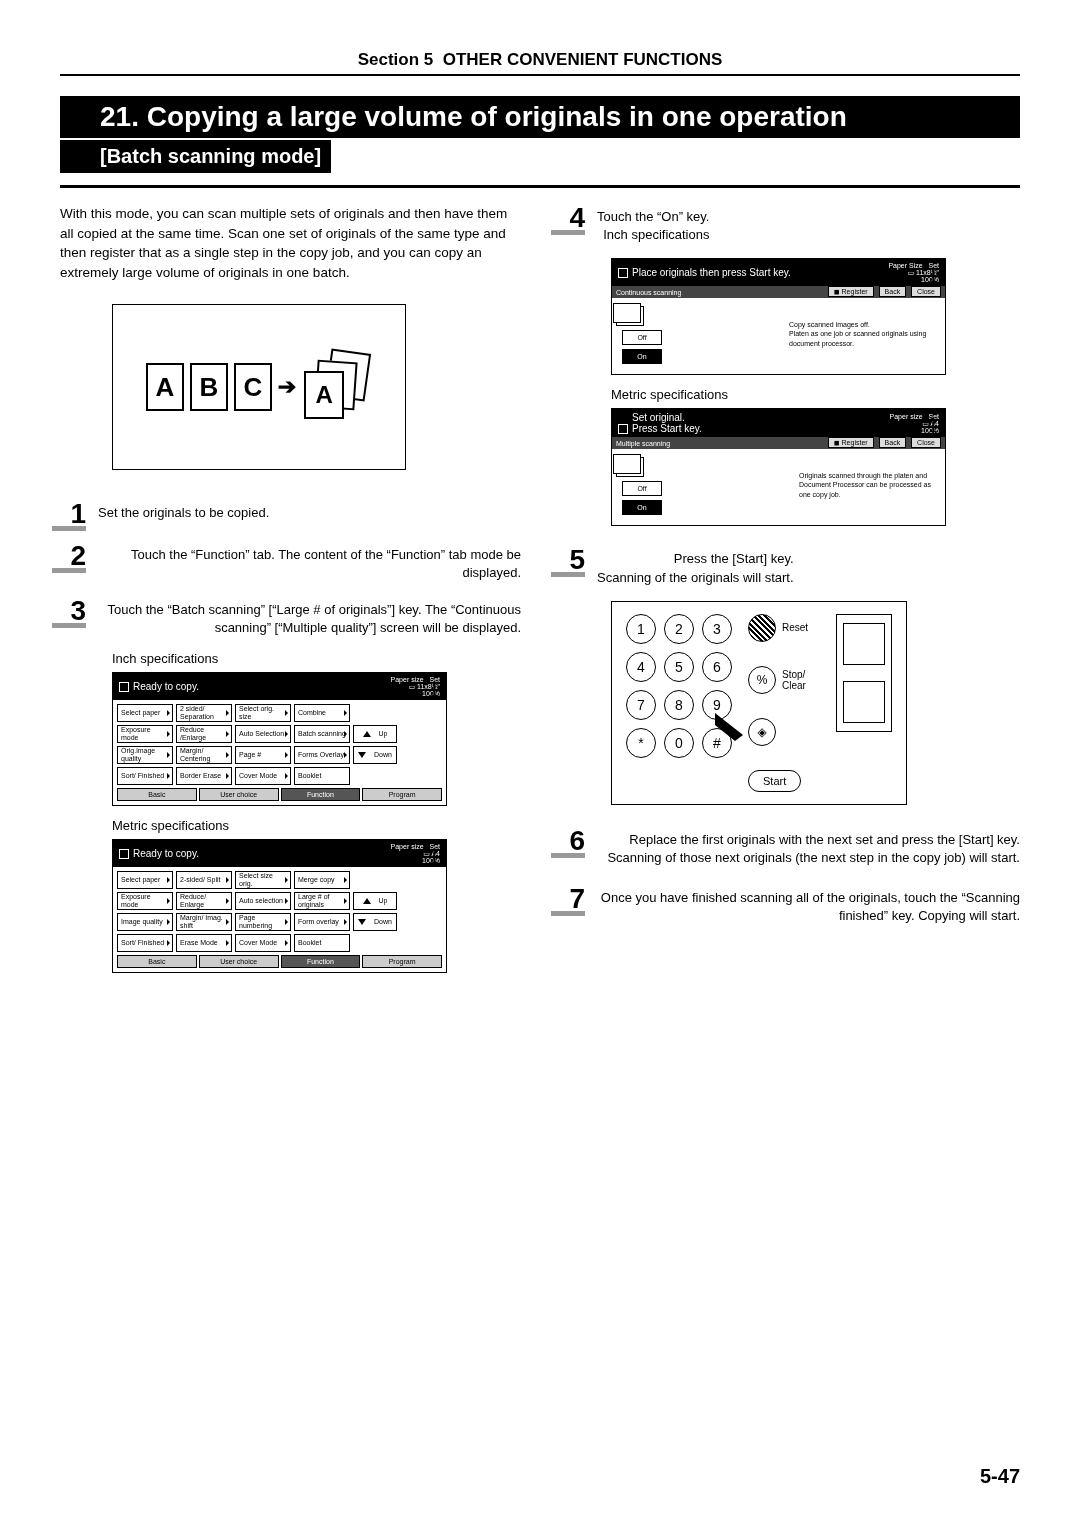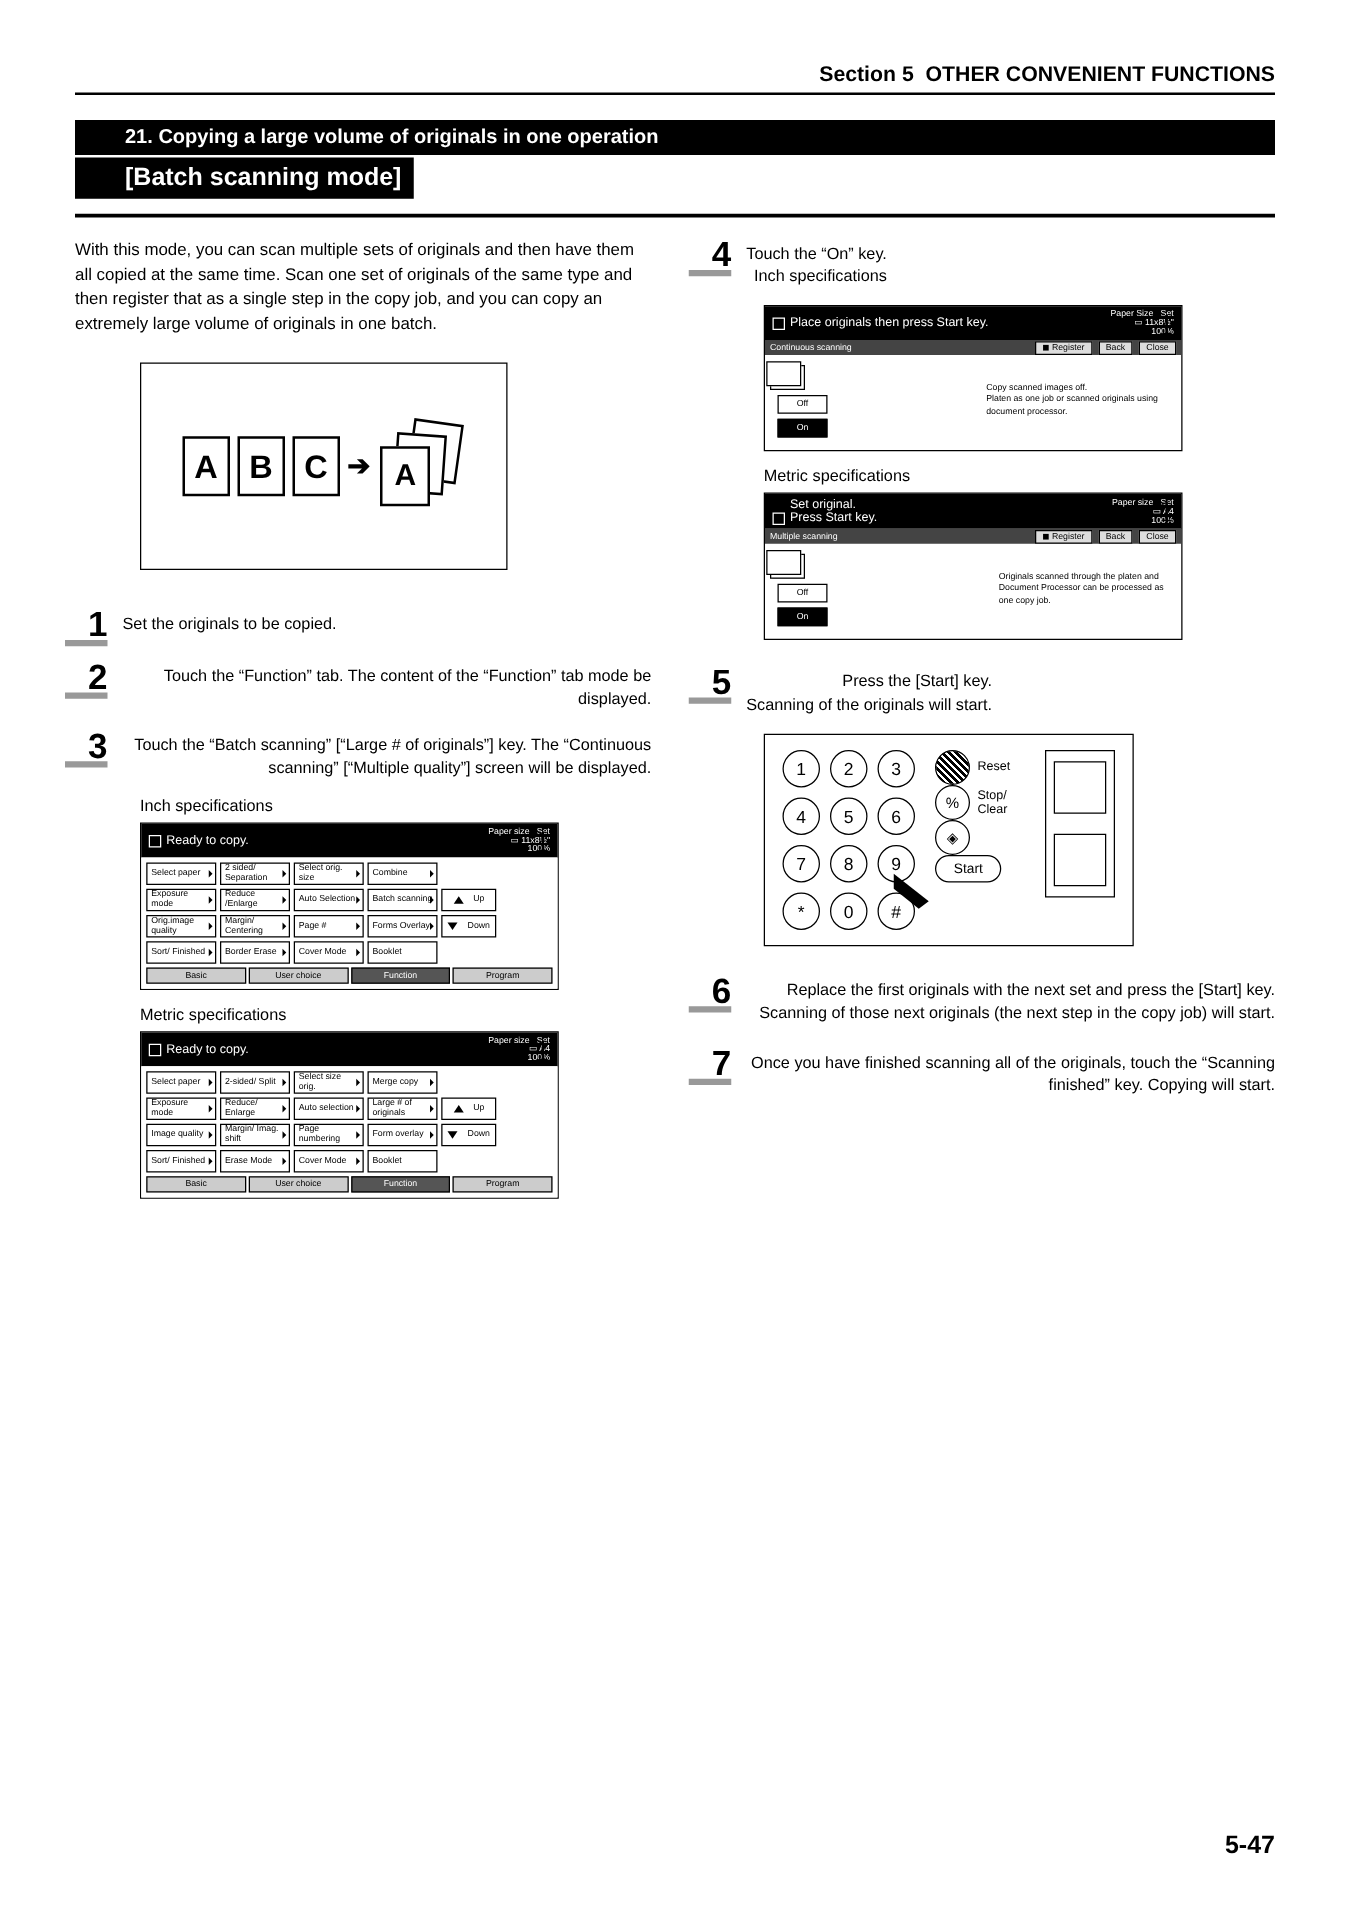--- a/index.html
+++ b/index.html
@@ -8,35 +8,35 @@
     background: #fff;
     width: 1080px;
     height: 1528px;
     position: relative;
     overflow: hidden;
   }
   .page {
     padding: 50px 60px 40px 60px;
   }
   .section-header {
-    text-align: right;
+    text-align: center;
     font-weight: bold;
     font-size: 17px;
     border-bottom: 2px solid #000;
     padding-bottom: 4px;
     margin-bottom: 20px;
   }
   .title-block {
     margin-bottom: 12px;
   }
   .title-line {
     background: #000;
     color: #fff;
     font-weight: bold;
-    font-size: 16px;
+    font-size: 28px;
     padding: 5px 10px 5px 40px;
     margin-bottom: 2px;
   }
   .subtitle-line {
     display: inline-block;
     background: #000;
     color: #fff;
     font-weight: bold;
     font-size: 20px;
     padding: 5px 10px 5px 40px;
@@ -288,21 +288,21 @@
   .key {
     width: 30px; height: 30px;
     border: 1.5px solid #000;
     border-radius: 50%;
     display: flex; align-items: center; justify-content: center;
     font-size: 14px;
   }
   .side-keys {
     display: flex;
     flex-direction: column;
-    gap: 0;
+    gap: 24px;
     font-size: 10px;
   }
   .sk { display:flex;align-items:center;gap:6px; }
   .sk-c { width:28px;height:28px;border:1.5px solid #000;border-radius:50%;display:flex;align-items:center;justify-content:center;font-size:12px;}
   .sk-c.hatch { background: repeating-linear-gradient(45deg,#000 0 2px,#fff 2px 4px); }
   .sk-r { border:1.5px solid #000;border-radius:16px;padding:4px 14px;font-size:11px;}
   .device-draw {
     border:1px solid #000;
     width: 56px;
     height: 118px;

